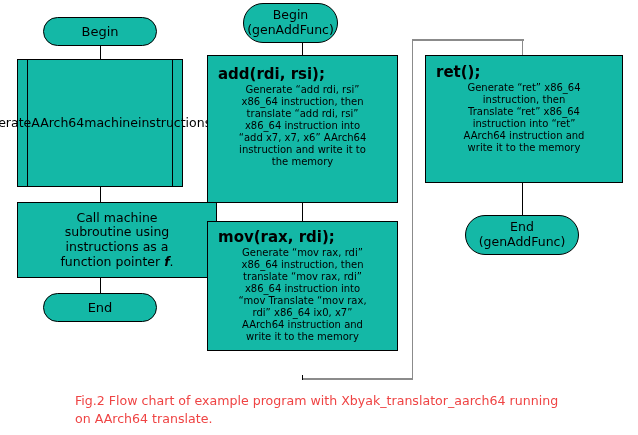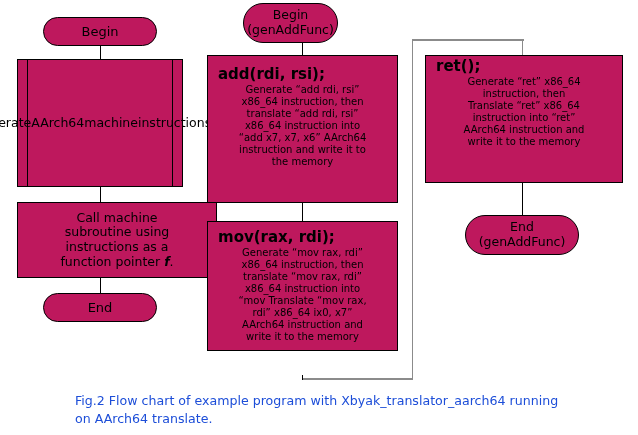--- a/index.html
+++ b/index.html
@@ -16,21 +16,21 @@
     width: 638px;
     height: 435px;
     background: #ffffff;
     overflow: hidden;
   }
 
   
   .node {
     position: absolute;
     box-sizing: border-box;
-    background: #be185d;
+    background: #14b8a6;
     display: flex;
     flex-direction: column;
     align-items: center;
     justify-content: center;
     text-align: center;
     line-height: 1.18;
     color: #000;
   }
   .terminator {
     border: 1.4px solid #000;
@@ -83,21 +83,21 @@
     text-align: left;
   }
   .bold { font-weight: bold; }
   .ital-bold { font-weight: bold; font-style: italic; }
 
   .caption {
     position: absolute;
     font-size: 12.6px;
     line-height: 1.45;
     text-align: left;
-    color: #1d4ed8;
+    color: #ef4444;
   }
 </style>
 </head>
 <body>
 
 <div id="page">
 
   <div class="node terminator" style="left:43px; top:17px; width:114px; height:29px;">
     <span class="t14">Begin</span>
   </div>
@@ -163,21 +163,21 @@
 write it to the memory</span>
   </div>
 
   <div class="vline" style="left:302px; top:375px; height:5px;"></div>
 
   <div class="gray-seg" style="left:303px; top:378px; width:110px; height:1.6px;"></div>
   <div class="gray-seg" style="left:411.5px; top:40px; width:1.6px; height:340px;"></div>
   <div class="gray-seg" style="left:411.5px; top:39px; width:112px; height:1.6px;"></div>
   <div class="gray-seg" style="left:521.5px; top:39px; width:1.6px; height:17px;"></div>
 
-  <div class="node process" style="left:425px; top:55px; width:198px; height:128px; justify-content:flex-start; padding-top:2px;">
+  <div class="node process" style="left:425px; top:55px; width:198px; height:128px; justify-content:flex-start; padding-top:8px;">
     <span class="head">ret();</span>
     <span class="bodytext">Generate “ret” x86_64
 instruction, then
 Translate “ret” x86_64
 instruction into “ret”
 AArch64 instruction and
 write it to the memory</span>
   </div>
 
   <div class="vline" style="left:522px; top:183px; height:32px;"></div>

